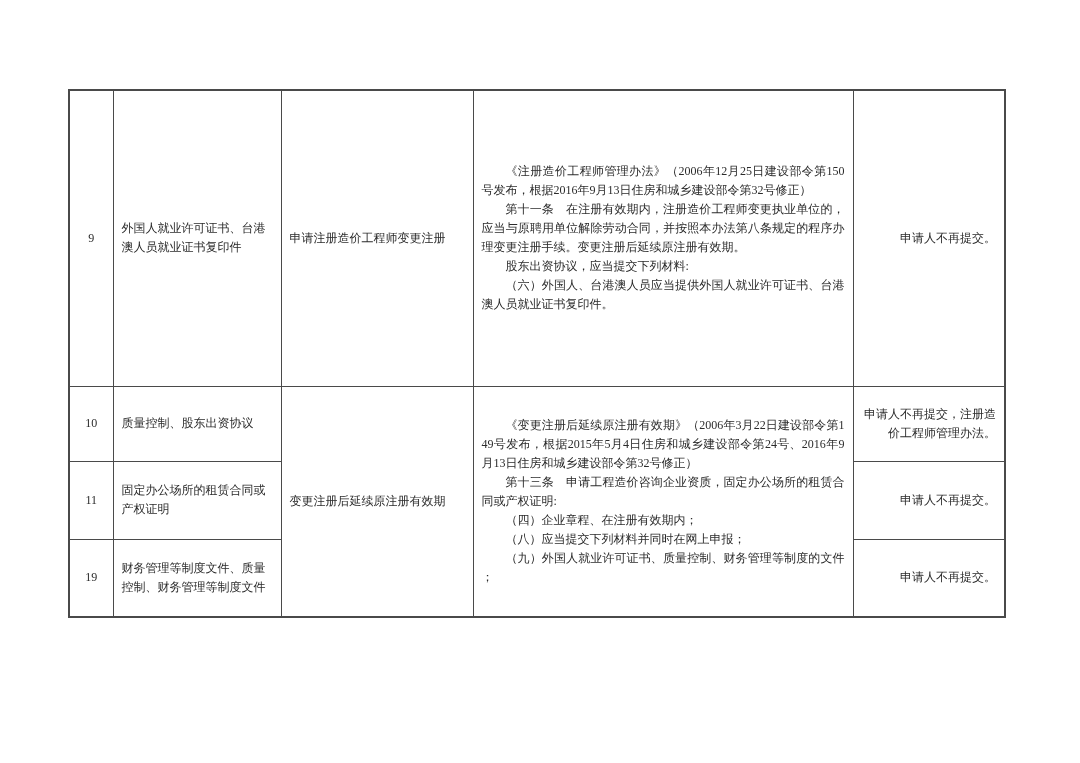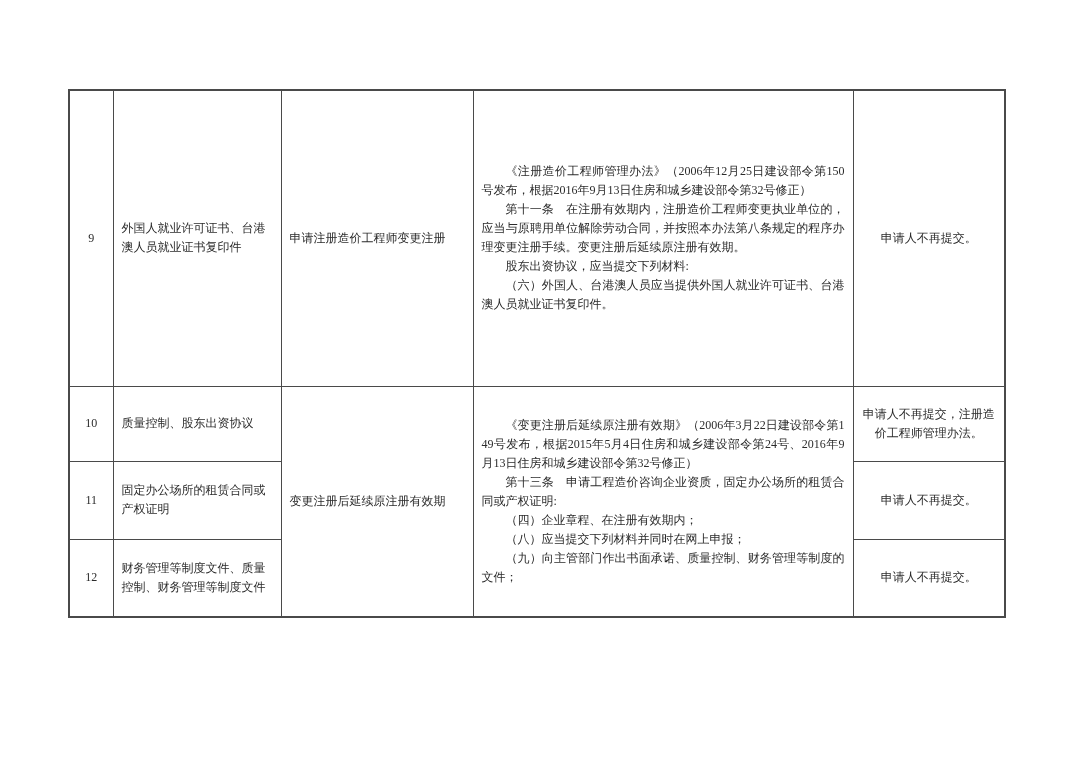--- a/index.html
+++ b/index.html
@@ -47,21 +47,21 @@
     padding: 3px 6px;
   }
   td.c-basis p {
     margin: 0;
     text-indent: 2em;
     text-align: justify;
     word-break: break-all;
     line-break: anywhere;
   }
   td.c-note {
-    text-align: center;
+    text-align: right;
     word-break: break-all;
     line-break: anywhere;
   }
   tr.row-9  { height: 296px; }
   tr.row-10 { height: 75px; }
   tr.row-11 { height: 78px; }
   tr.row-12 { height: 78px; }
 </style>
 </head>
 <body>
@@ -91,31 +91,31 @@
 
       <tr class="row-10">
         <td class="c-no">10</td>
         <td class="c-mat">质量控制、股东出资协议</td>
         <td class="c-item" rowspan="3">变更注册后延续原注册有效期</td>
         <td class="c-basis" rowspan="3">
           <p>《变更注册后延续原注册有效期》（2006年3月22日建设部令第149号发布，根据2015年5月4日住房和城乡建设部令第24号、2016年9月13日住房和城乡建设部令第32号修正）</p>
           <p>第十三条　申请工程造价咨询企业资质，固定办公场所的租赁合同或产权证明:</p>
           <p>（四）企业章程、在注册有效期内；</p>
           <p>（八）应当提交下列材料并同时在网上申报；</p>
-          <p>（九）向主管部门作出书面承诺、质量控制、财务管理等制度的文件；</p>
+          <p>（九）外国人就业许可证书、质量控制、财务管理等制度的文件；</p>
         </td>
         <td class="c-note">申请人不再提交，注册造价工程师管理办法。</td>
       </tr>
 
       <tr class="row-11">
         <td class="c-no">11</td>
         <td class="c-mat">固定办公场所的租赁合同或产权证明</td>
         <td class="c-note">申请人不再提交。</td>
       </tr>
 
       <tr class="row-12">
-        <td class="c-no">12</td>
+        <td class="c-no">19</td>
         <td class="c-mat">财务管理等制度文件、质量控制、财务管理等制度文件</td>
         <td class="c-note">申请人不再提交。</td>
       </tr>
     </tbody>
   </table>
 </div>
 
 </body></html>

